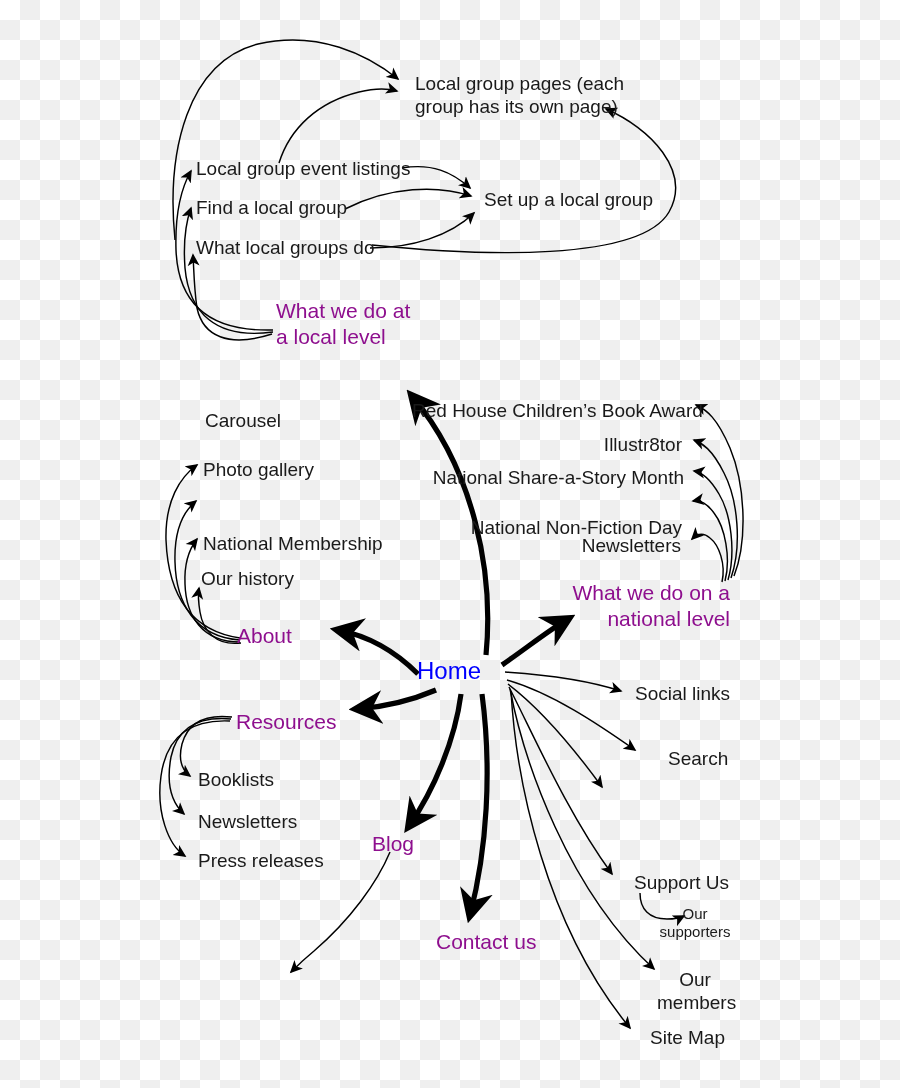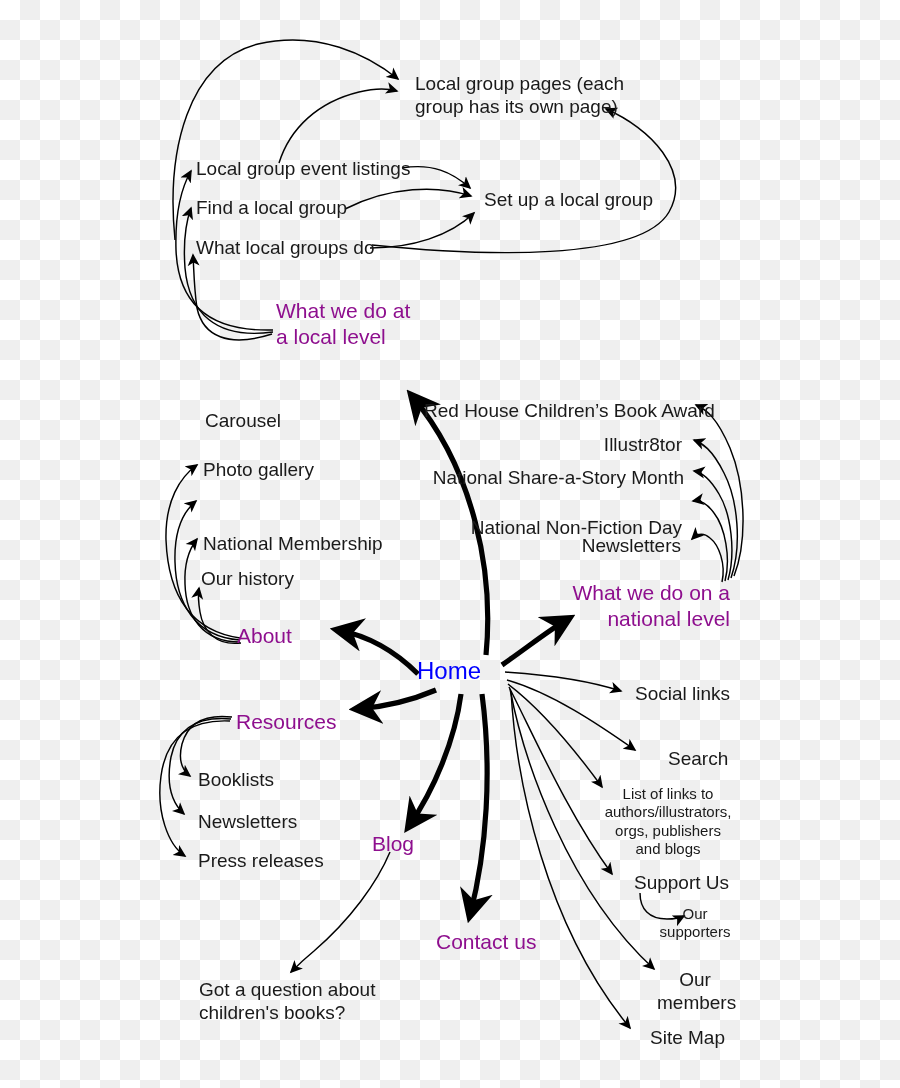--- a/index.html
+++ b/index.html
@@ -151,47 +151,41 @@
 
   <div class="node leaf" style="left:205px; top:409px;">Carousel</div>
 
   <div class="node leaf" style="left:203px; top:458px;">Photo gallery</div>
 
 
   <div class="node leaf" style="left:203px; top:532px;">National Membership</div>
 
   <div class="node leaf" style="left:201px; top:567px;">Our history</div>
 
-  <div class="node leaf ta-r" style="left:412px; top:399px; width:273px;margin-left:12px;">Red House Children’s Book Award</div>
+  <div class="node leaf ta-r" style="left:412px; top:399px; width:273px;">Red House Children’s Book Award</div>
 
   <div class="node leaf ta-r" style="left:412px; top:433px; width:270px;">Illustr8tor</div>
 
   <div class="node leaf ta-r" style="left:412px; top:466px; width:272px;">National Share-a-Story Month</div>
 
   <div class="node leaf ta-r" style="left:412px; top:516px; width:270px;">National Non-Fiction Day</div>
 
   <div class="node leaf ta-r" style="left:412px; top:534px; width:269px;">Newsletters</div>
 
   <div class="node leaf" style="left:198px; top:768px;">Booklists</div>
 
   <div class="node leaf" style="left:198px; top:810px;">Newsletters</div>
 
   <div class="node leaf" style="left:198px; top:849px;">Press releases</div>
 
-  <div class="node leaf" style="left:199px; top:978px;">Got a question about
-children's books?</div>
 
   <div class="node leaf" style="left:635px; top:682px;">Social links</div>
 
   <div class="node leaf" style="left:668px; top:747px;">Search</div>
 
-  <div class="node leaf-sm ta-c" style="left:604px; top:785px; width:128px;">List of links to
-authors/illustrators,
-orgs, publishers
-and blogs</div>
 
   <div class="node leaf" style="left:634px; top:871px;">Support Us</div>
 
   <div class="node leaf-sm ta-c" style="left:657px; top:905px; width:76px;">Our
 supporters</div>
 
   <div class="node leaf ta-c" style="left:657px; top:968px; width:76px;">Our
 members</div>
 
   <div class="node leaf" style="left:650px; top:1026px;">Site Map</div>

